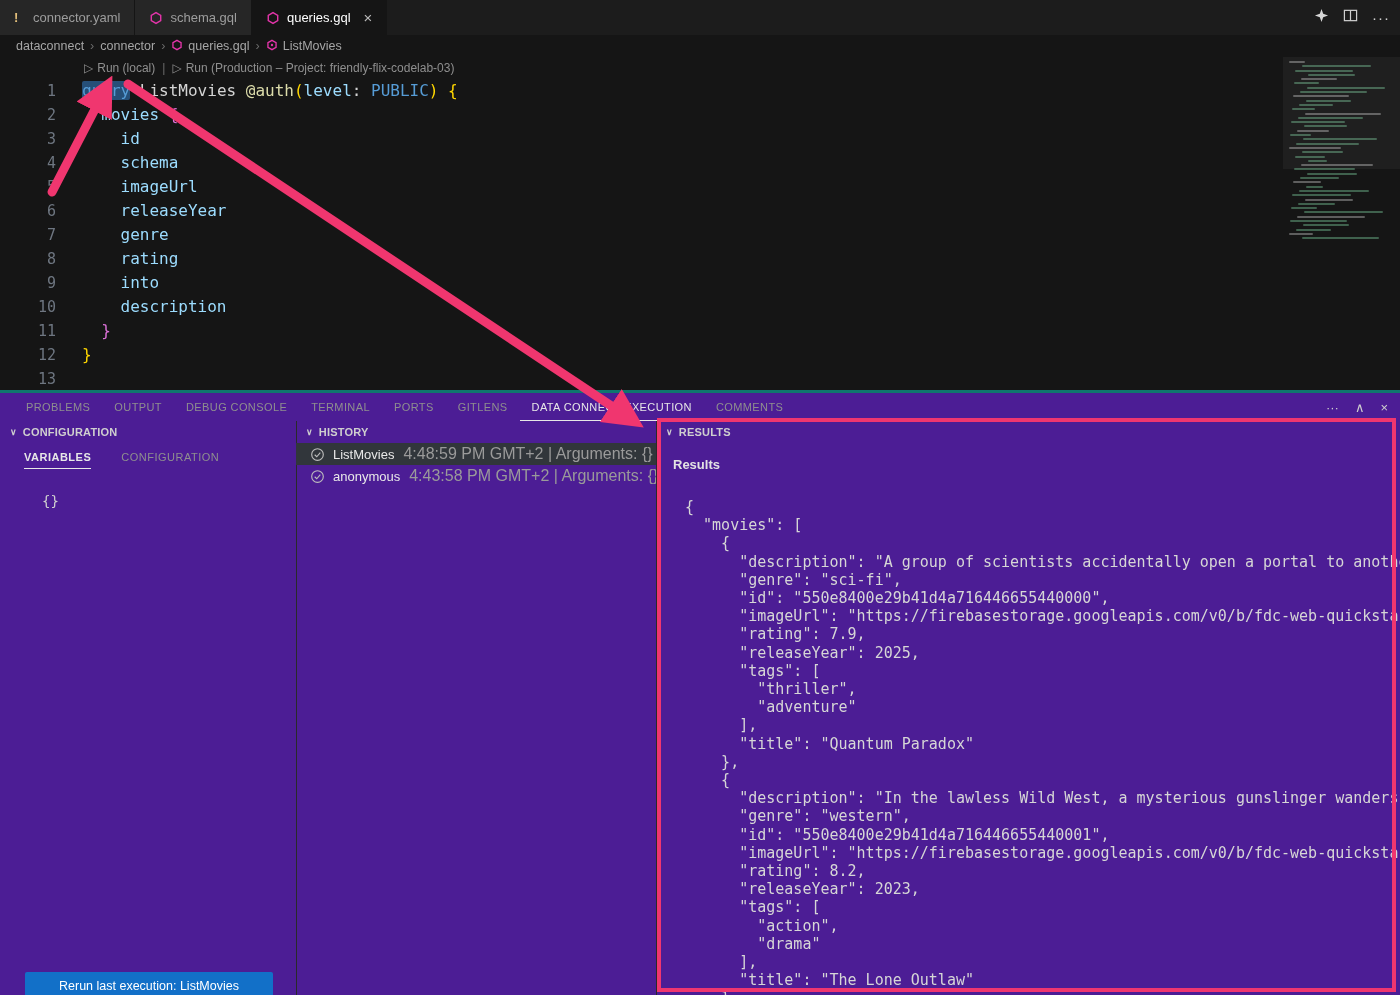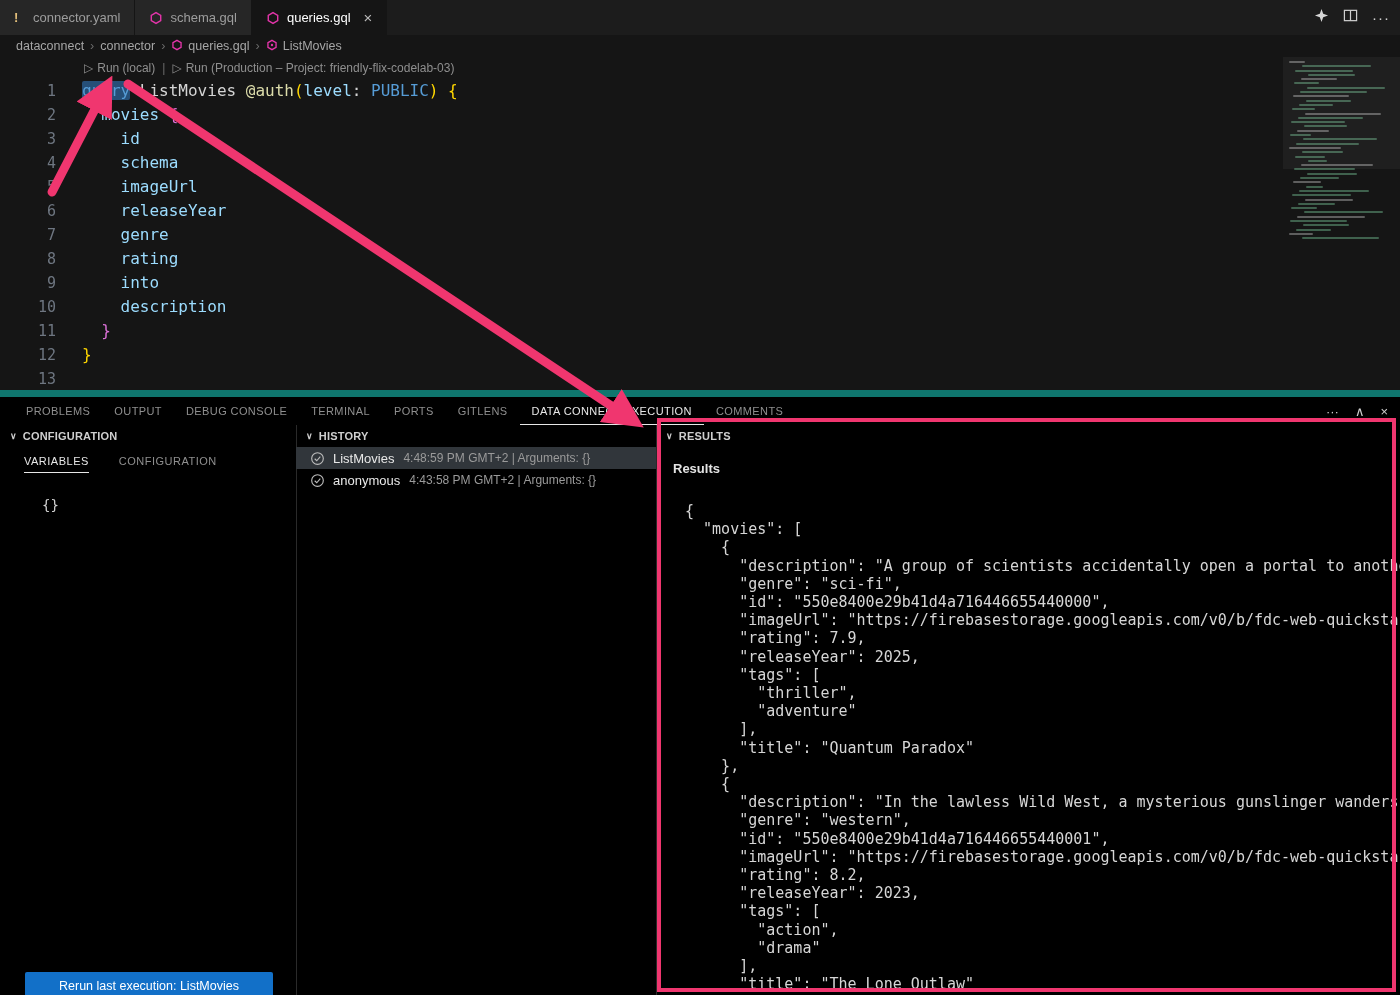--- a/index.html
+++ b/index.html
@@ -34,52 +34,52 @@
   .line-text{margin-left:26px;white-space:pre;}
   .kw{color:#569CD6;} .plain{color:#D4D4D4;} .dir{color:#DCDCAA;} .prop{color:#9CDCFE;}
   .b0{color:#FFD700;} .b1{color:#DA70D6;} .sel{background:#264F78;border-radius:2px;}
 
   
   .minimap{position:absolute;top:0;right:0;width:117px;height:100%;padding-top:4px;box-sizing:border-box;}
   .mm-slider{position:absolute;left:0;right:0;top:0;height:112px;background:rgba(255,255,255,0.045);}
   .mm-bar{height:2px;margin-bottom:2.3px;border-radius:1px;}
 
   
-  .panel{position:absolute;top:390px;left:0;right:0;bottom:0;background:#000000;border-top:7px solid #0f766e;}
+  .panel{position:absolute;top:390px;left:0;right:0;bottom:0;background:#4c1d95;border-top:3px solid #0f766e;}
   .panel-tabbar{position:absolute;top:0;left:0;right:0;height:28px;display:flex;align-items:stretch;padding-left:14px;}
   .panel-tab{display:flex;align-items:center;padding:0 12px;font-size:11px;letter-spacing:0.4px;color:#8f8f8f;
              cursor:pointer;border-bottom:1px solid transparent;white-space:nowrap;}
   .panel-tab.active{color:#e7e7e7;border-bottom-color:#e7e7e7;}
   .panel-actions{position:absolute;right:12px;top:0;height:28px;display:flex;align-items:center;gap:16px;color:#cfcfcf;font-size:13px;}
   .panel-actions span{cursor:pointer;}
 
   .sections{position:absolute;top:28px;left:0;right:0;bottom:0;}
   .section-col{position:absolute;top:0;bottom:0;overflow:hidden;}
   .col-config{left:0;width:296px;border-right:1px solid #2a2a2a;}
   .col-history{left:296px;width:360px;border-right:1px solid #2a2a2a;}
   .col-results{left:656px;width:744px;}
   .section-header{height:22px;display:flex;align-items:center;gap:6px;padding-left:10px;
                   font-size:11px;font-weight:bold;color:#cfcfcf;letter-spacing:0.2px;cursor:pointer;}
   .chev{font-size:9px;color:#cfcfcf;}
 
   
   .config-tabs{display:flex;gap:30px;padding-left:24px;margin-top:8px;}
   .config-tab{font-size:11px;letter-spacing:0.5px;color:#8f8f8f;padding-bottom:5px;cursor:pointer;border-bottom:1px solid transparent;}
-  .config-tab.active{color:#e7e7e7;border-bottom-color:#e7e7e7;}
+  .config-tab.active{color:#e7e7e7;border-bottom-color:#e7e7e7;font-weight:bold;}
   .vars-value{margin:24px 0 0 42px;font-family:"DejaVu Sans Mono",monospace;font-size:14px;color:#cfcfcf;}
   .rerun-btn{position:absolute;left:25px;top:972px;width:248px;height:28px;background:var(--button-blue);
              color:#ffffff;font-size:12.5px;border:none;border-radius:2px;cursor:pointer;
              font-family:"Liberation Sans",sans-serif;}
 
   
   .history-item{height:22px;display:flex;align-items:center;padding-left:14px;cursor:pointer;white-space:nowrap;}
   .history-item.selected{background:#31363b;}
   .pass-icon{display:flex;align-items:center;}
   .hist-name{margin-left:8px;font-size:13px;color:#e8e8e8;}
-  .hist-meta{margin-left:9px;font-size:12px;color:#9a9a9a;}
+  .hist-meta{margin-left:9px;font-size:16px;color:#9a9a9a;}
 
   
   .results-body{padding:14px 0 0 17px;}
   .results-title{font-size:13px;font-weight:600;color:#e3e3e3;}
   .results-json{margin-top:26px;margin-left:12px;font-family:"DejaVu Sans Mono",monospace;
                 font-size:15px;line-height:18.2px;color:#d6d6d6;}
   .json-line{white-space:pre;}
 
   
   .pink-frame{position:absolute;left:657px;top:418px;width:739px;height:574px;box-sizing:border-box;

